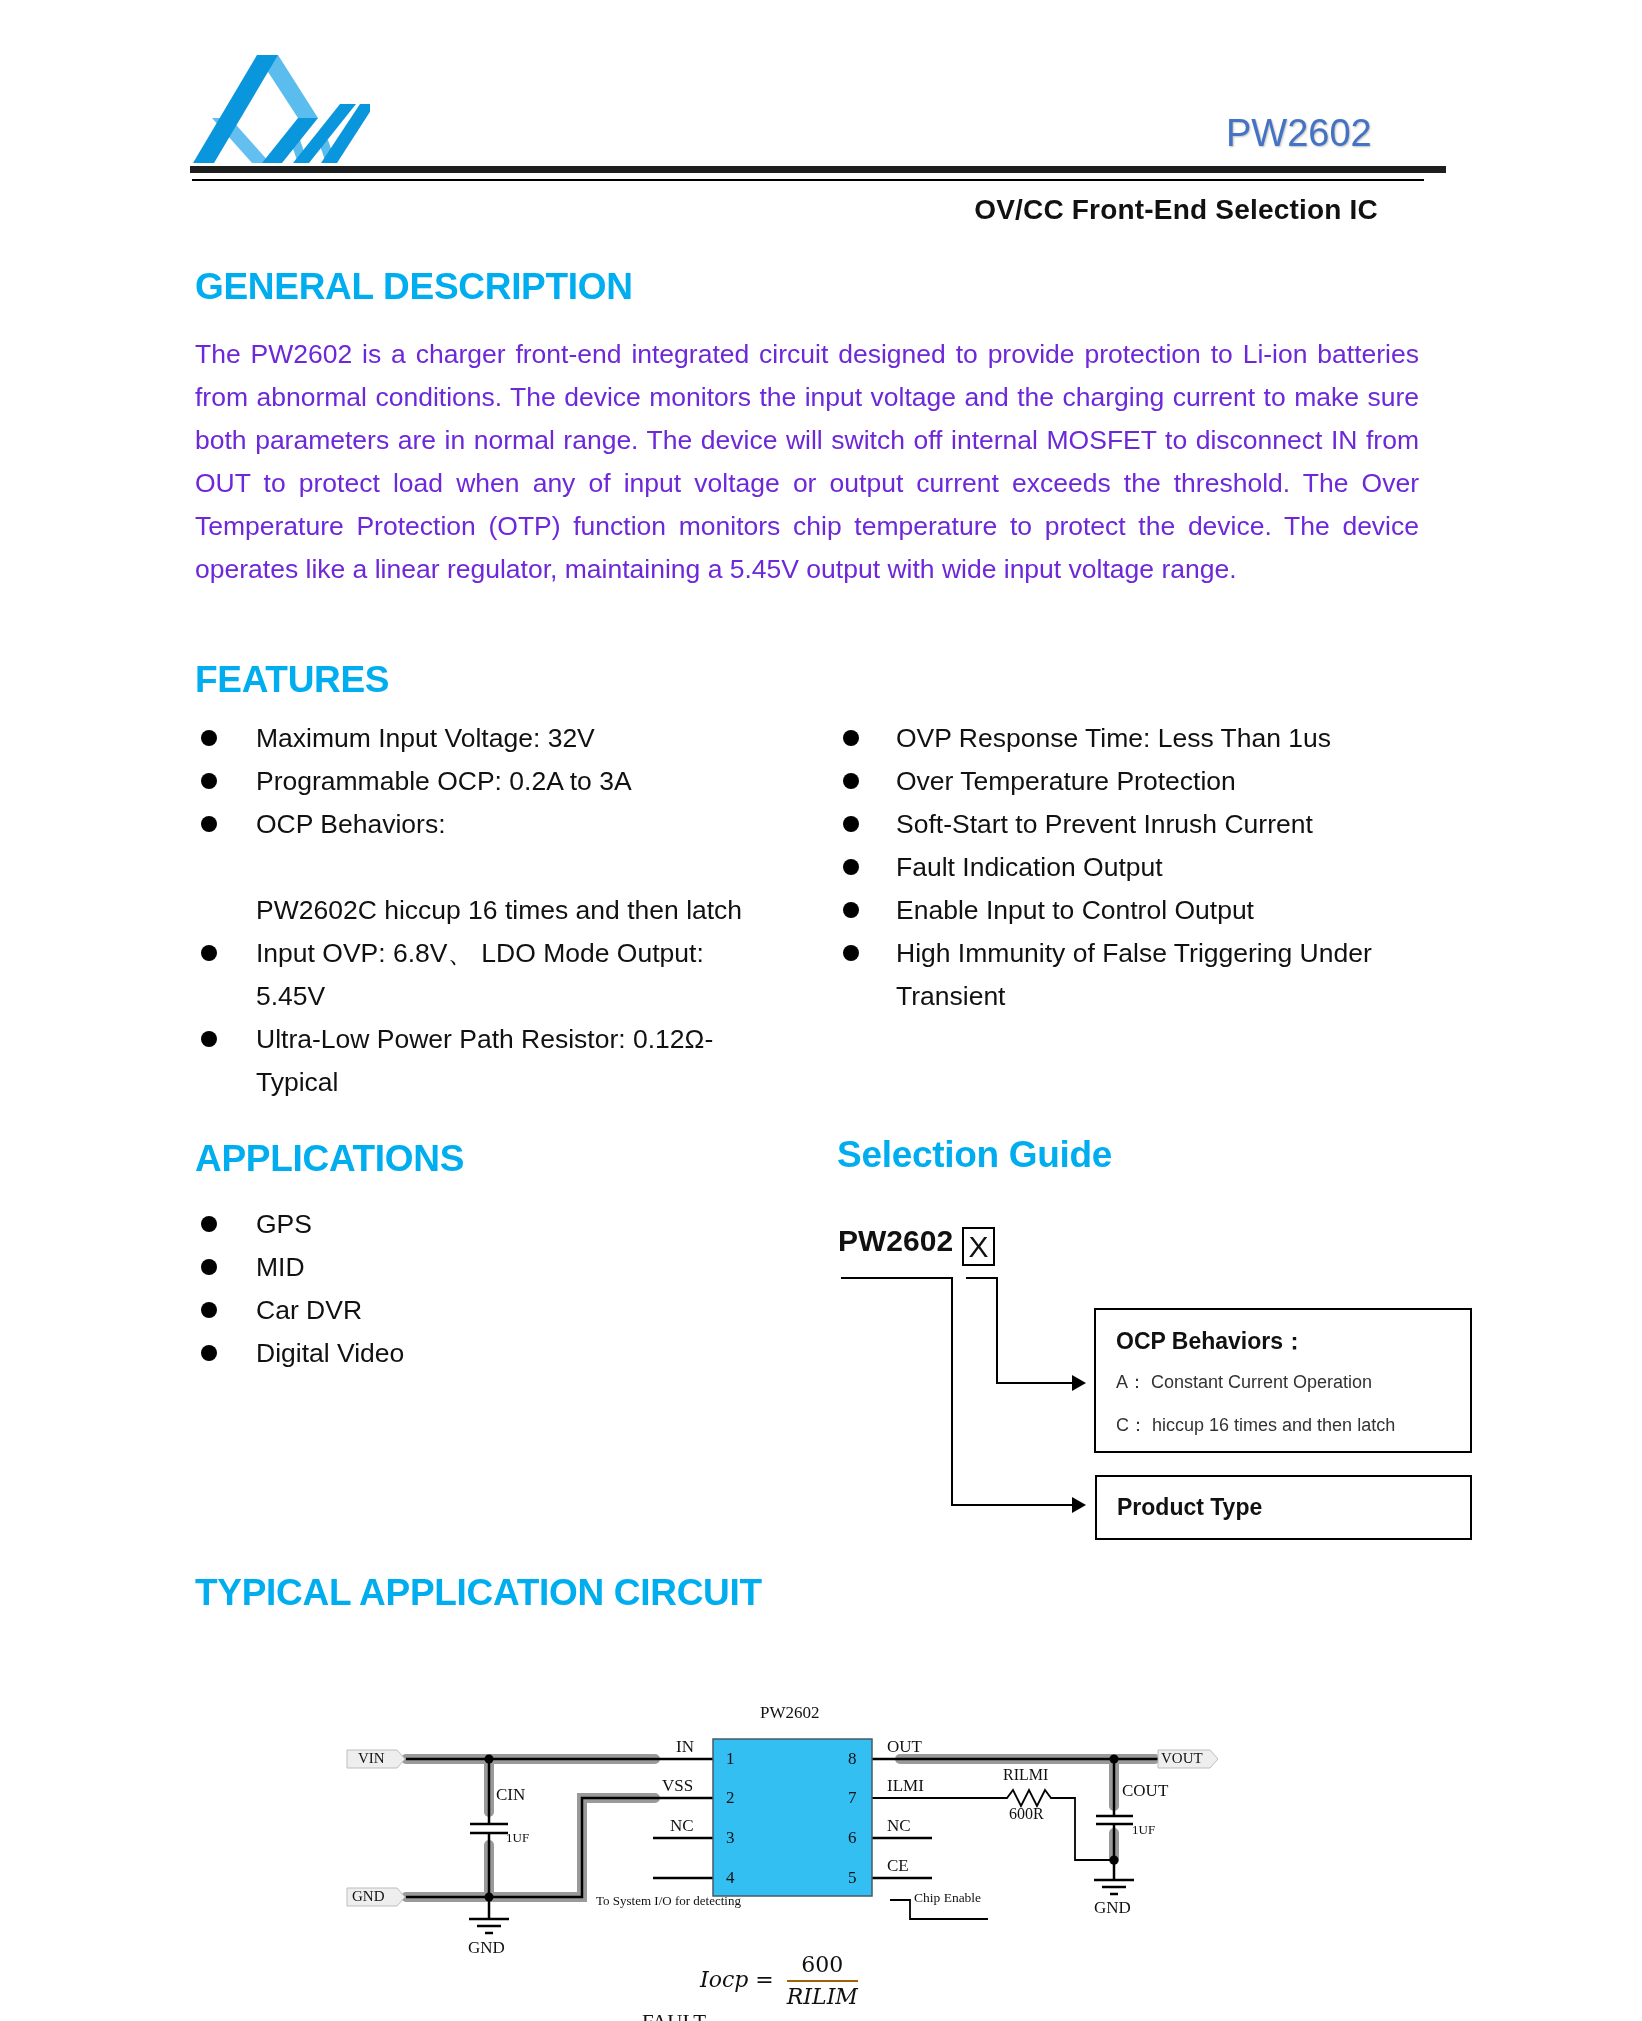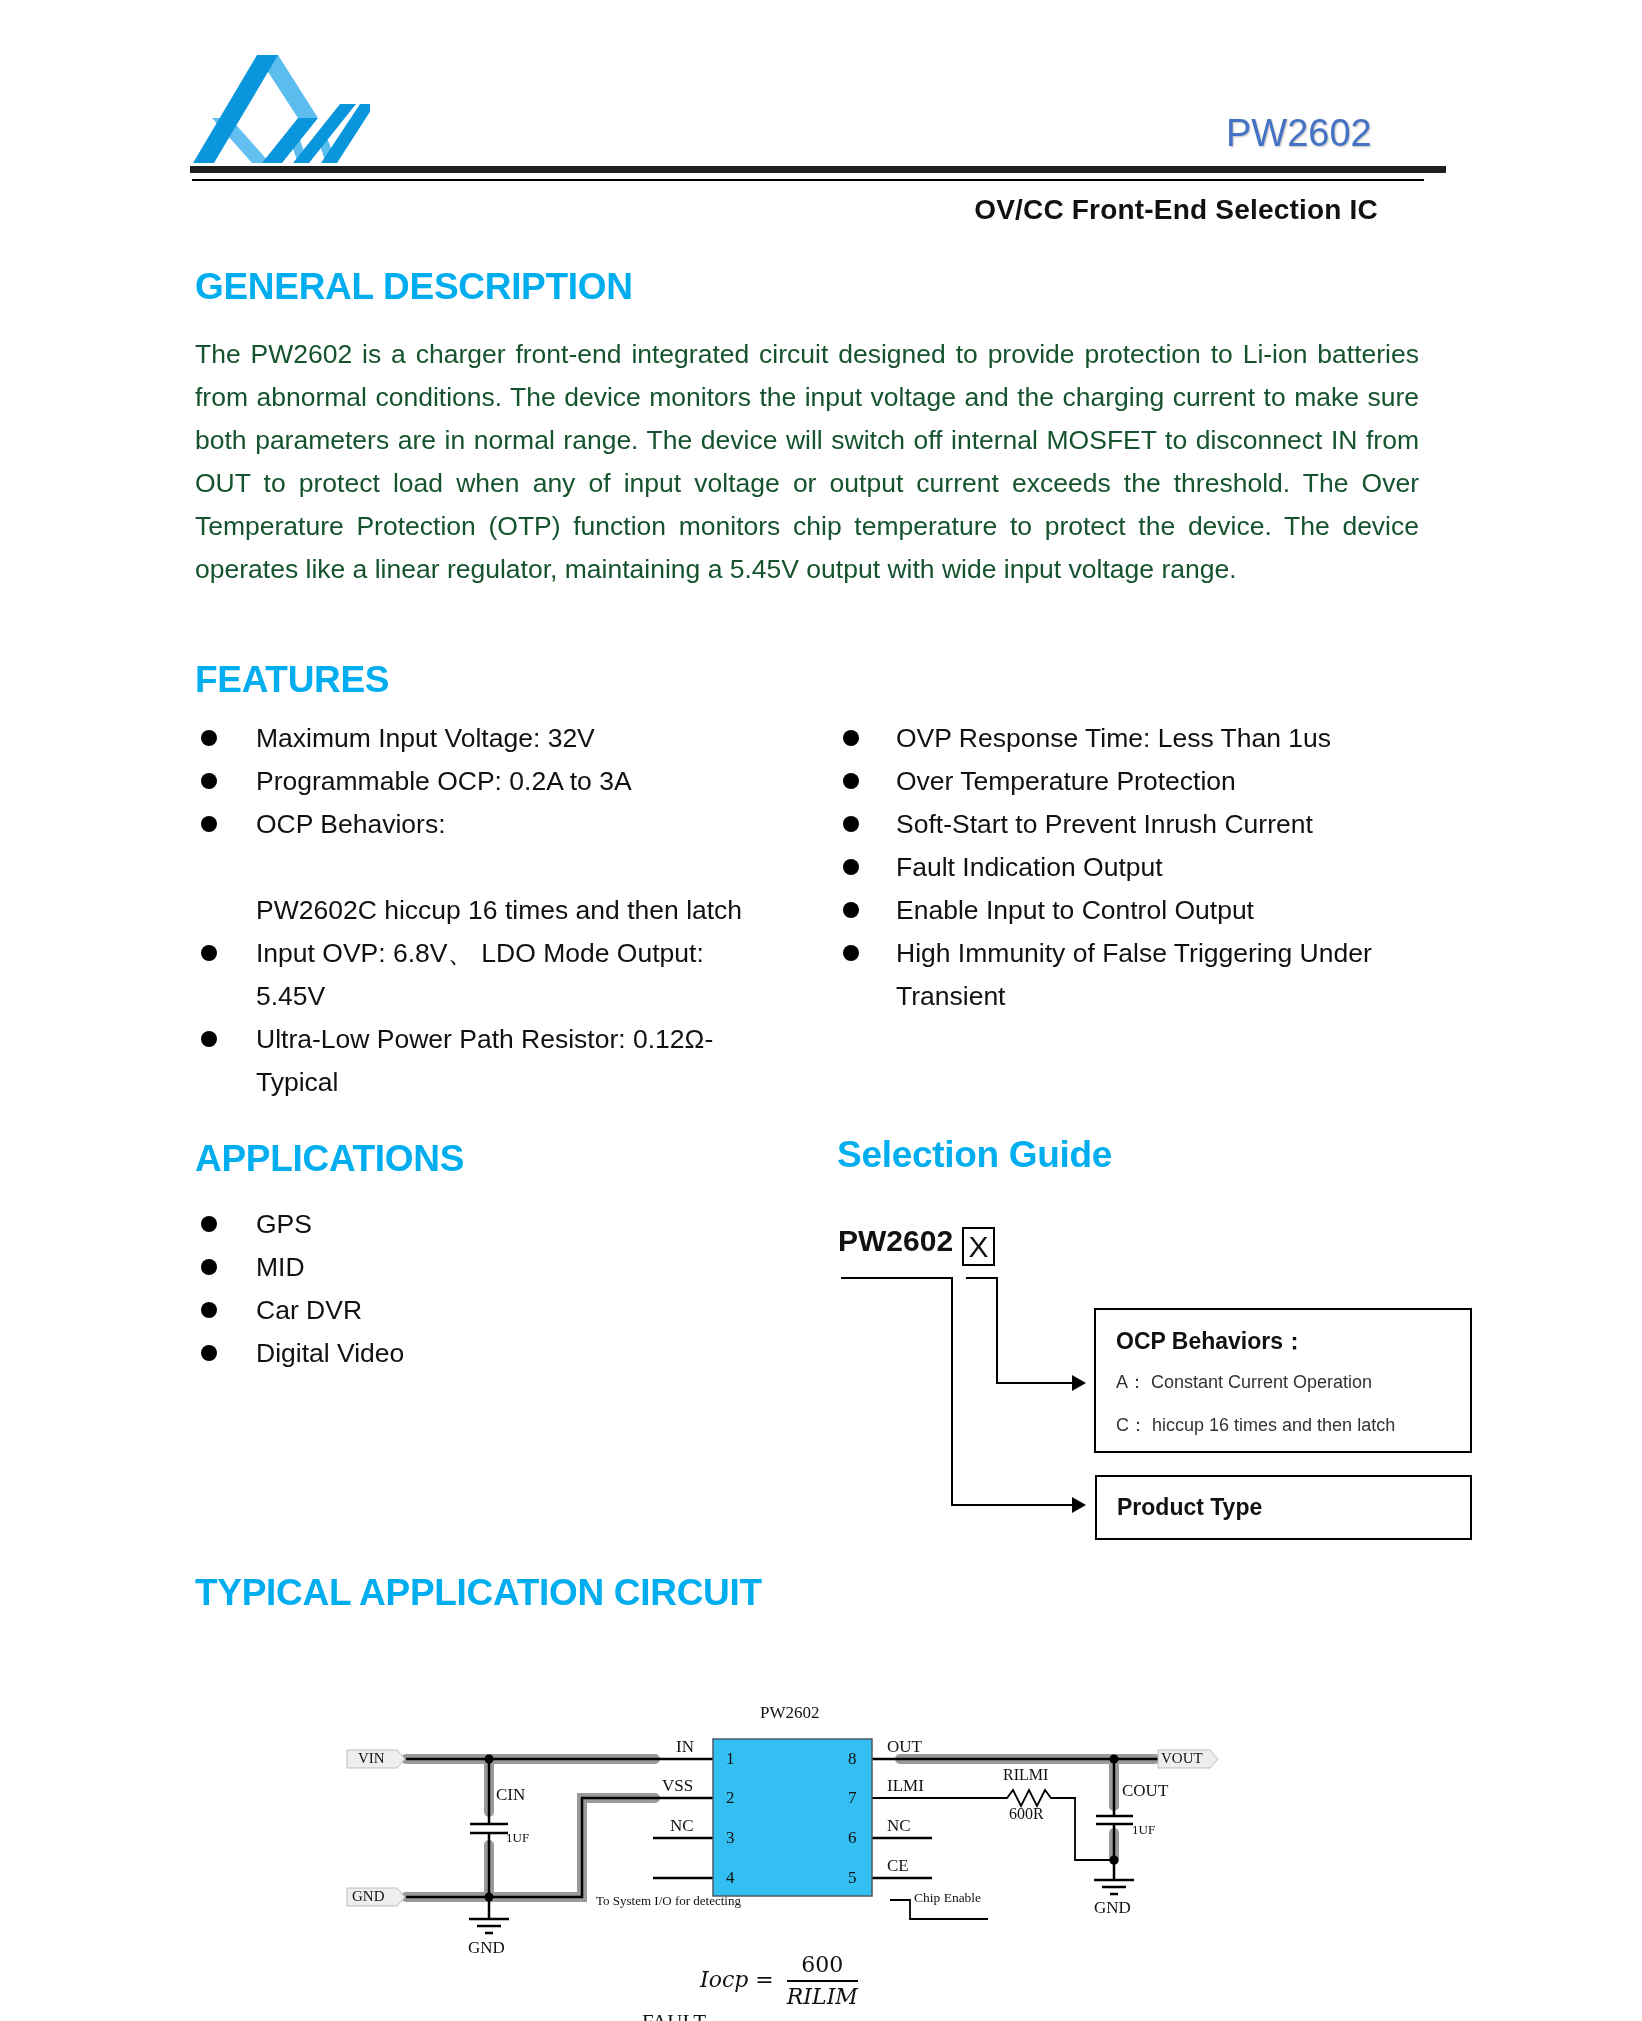--- a/index.html
+++ b/index.html
@@ -5,34 +5,34 @@
   html, body { margin:0; padding:0; background:#ffffff; }
   body { width:1642px; height:2021px; position:relative; overflow:hidden;
          font-family:"Liberation Sans", "DejaVu Sans", sans-serif; color:#111; }
   .abs { position:absolute; }
   .logo { left:190px; top:52px; width:180px; height:116px; }
   .rule-thick { left:190px; top:166px; width:1256px; height:7px; background:#1e1e1e; }
   .rule-thin { left:192px; top:179px; width:1232px; height:2px; background:#000; }
   .hdr-part { left:1226px; top:112px; font-size:38px; color:#4472c4; text-shadow:1px 1px 2px rgba(0,0,0,0.25); }
   .hdr-sub { left:940px; top:194px; width:438px; text-align:right; font-size:28px; font-weight:bold; color:#111; letter-spacing:0.2px; }
   .h1 { font-size:37px; font-weight:bold; color:#00aeef; letter-spacing:-0.3px; }
-  .para { left:195px; top:333px; width:1224px; font-size:26.5px; line-height:43px; text-align:justify; text-align-last:left; color:#14532d; }
+  .para { left:195px; top:333px; width:1224px; font-size:26.5px; line-height:43px; text-align:justify; text-align-last:left; color:#6d28d9; }
   .flist { margin:0; padding:0; list-style:none; }
   .flist li { position:relative; padding-left:58px; font-size:26.5px; line-height:43px; color:#111; }
   .flist li .dot { position:absolute; left:3px; top:13px; width:16px; height:16px; border-radius:50%; background:#000; }
   .sg-part { left:838px; top:1224px; font-size:30px; font-weight:bold; color:#111; }
   .sg-x { left:962px; top:1227px; width:33px; height:39px; border:2px solid #000; box-sizing:border-box; font-size:30px; text-align:center; line-height:35px; }
   .box { border:2px solid #000; box-sizing:border-box; }
   .box-ocp { left:1094px; top:1308px; width:378px; height:145px; }
   .box-prod { left:1095px; top:1475px; width:377px; height:65px; }
   .box-title { font-size:23px; font-weight:bold; color:#111; }
   .box-line { font-size:18px; color:#333; }
   .formula { left:700px; top:1950px; font-family:"DejaVu Serif", "Liberation Serif", serif; font-style:italic; font-size:22px; color:#111; }
   .frac { display:inline-block; vertical-align:middle; text-align:center; margin-left:6px; }
-  .frac .num { display:block; font-style:normal; padding:0 2px; border-bottom:2px solid #000000; line-height:30px; }
+  .frac .num { display:block; font-style:normal; padding:0 2px; border-bottom:2px solid #a16207; line-height:30px; }
   .frac .den { display:block; line-height:30px; }
 </style>
 </head>
 <body>
 
 <svg class="abs logo" viewBox="0 0 180 116">
 
   <polygon points="67,3 88,3 128,66 108,66" fill="#5bbcee"></polygon>
   <polygon points="22,66 40,66 80,111 62,111" fill="#5bbcee" opacity="0.95"></polygon>
   <polygon points="100,88 110,88 118,111 108,111" fill="#5bbcee"></polygon>

